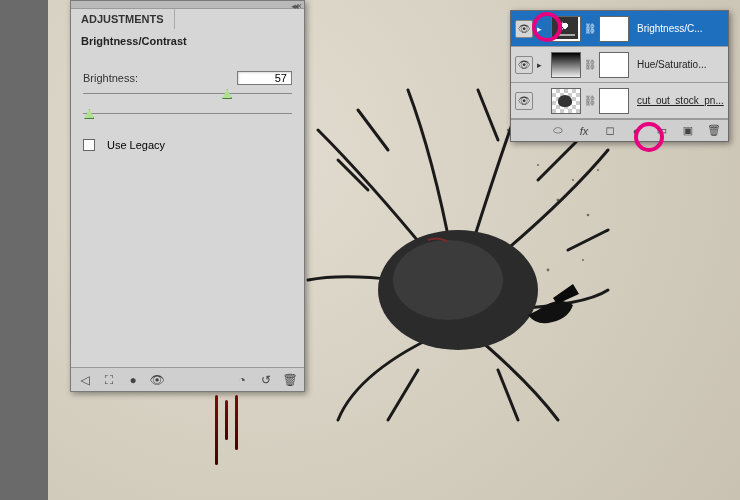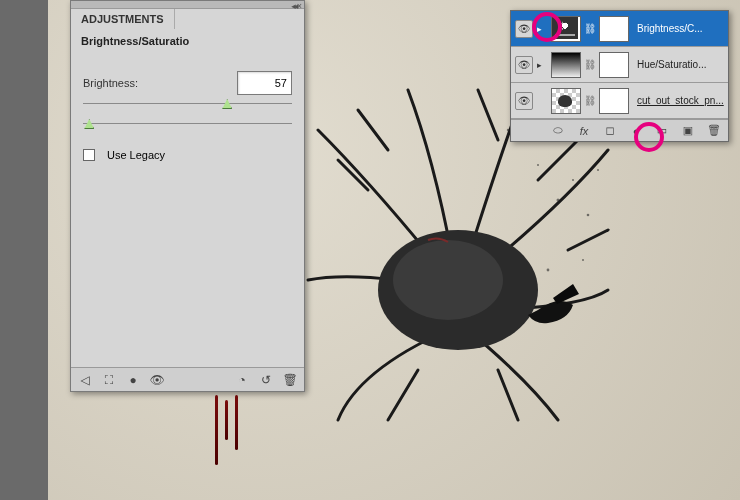--- a/index.html
+++ b/index.html
@@ -17,21 +17,21 @@
 
 .adj-panel{position:absolute;left:70px;top:0;width:235px;height:392px;background:#d6d6d6;border:1px solid #7a7a7a;box-shadow:2px 2px 6px rgba(0,0,0,0.4);}
 .adj-top{height:8px;background:#b9b9b9;border-bottom:1px solid #9a9a9a;position:relative;}
 .adj-top .dots{position:absolute;right:4px;top:0;color:#555;font-size:9px;letter-spacing:-2px;}
 .adj-tab{height:20px;background:#d6d6d6;display:flex;align-items:center;}
 .adj-tab span{padding:0 10px;font-weight:bold;color:#333;border-right:1px solid #aaa;height:100%;display:flex;align-items:center;background:#d6d6d6;}
 .adj-title{padding:6px 10px 10px;font-weight:bold;color:#222;}
 .adj-body{padding:4px 12px 0;}
 .field-row{display:flex;align-items:center;justify-content:space-between;margin-top:10px;gap:28px;}
 .field-row label{color:#333;}
-.num-input{width:55px;height:24px;border:1px solid #7a7a7a;background:#fff;text-align:right;padding:0 4px;font-size:11px;box-shadow:inset 1px 1px 2px rgba(0,0,0,0.15);}
+.num-input{width:55px;height:14px;border:1px solid #7a7a7a;background:#fff;text-align:right;padding:0 4px;font-size:11px;box-shadow:inset 1px 1px 2px rgba(0,0,0,0.15);}
 .slider{position:relative;height:14px;margin:2px 0 6px;}
 .slider .track{position:absolute;left:0;right:0;top:6px;height:1px;background:#8a8a8a;}
 .slider .thumb{position:absolute;top:2px;width:10px;height:10px;background:#aee28e;border:1px solid #4a7a3a;transform:translateX(-5px);clip-path:polygon(50% 0,100% 100%,0 100%);}
 .chk-row{margin-top:18px;display:flex;align-items:center;gap:12px;}
 .chk{width:12px;height:12px;border:1px solid #666;background:#fff;}
 .adj-footer{position:absolute;bottom:0;left:0;right:0;height:24px;border-top:1px solid #9a9a9a;background:#cfcfcf;display:flex;align-items:center;padding:0 6px;gap:8px;}
 .adj-footer .ico{width:16px;height:16px;display:flex;align-items:center;justify-content:center;color:#444;font-size:12px;}
 .adj-footer .spacer{flex:1;}
 
 
@@ -113,21 +113,21 @@
   </div>
 </div>
 
 <div class="adj-panel">
   <div class="adj-top">
       <span class="dots">◂◂ ×</span>
     </div>
   <div class="adj-tab">
     <span>ADJUSTMENTS</span>
   </div>
-  <div class="adj-title">Brightness/Saturatio</div>
+  <div class="adj-title">Brightness/Contrast</div>
   <div class="adj-body">
     <div class="field-row">
       <label>Brightness:</label>
       <input class="num-input" value="57" style="">
     </div>
     <div class="slider">
       <div class="track"></div>
         <div class="thumb" style="left:69%"></div>
     </div>
     <div class="slider">

